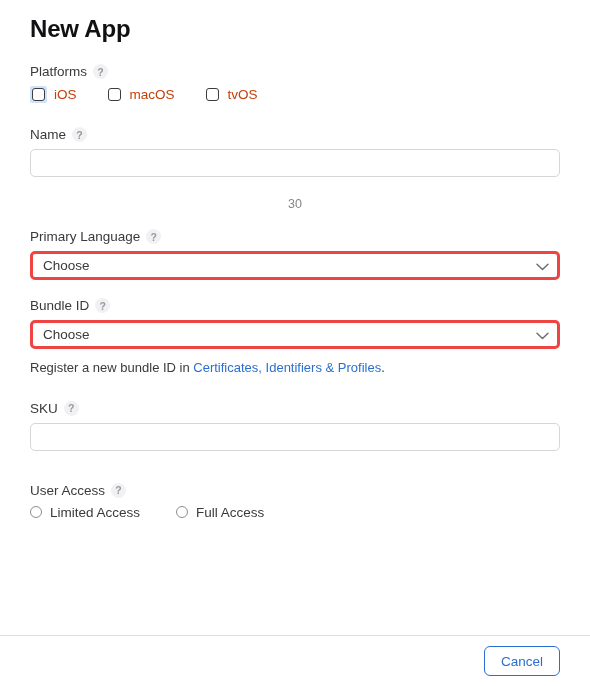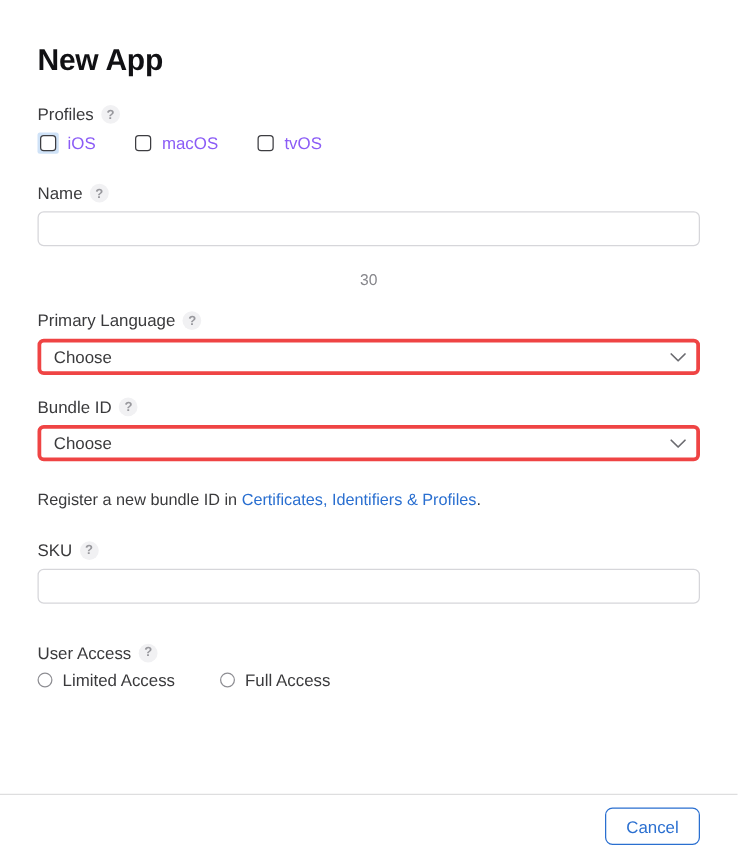--- a/index.html
+++ b/index.html
@@ -18,21 +18,21 @@
 
   .dialog {
     position: absolute;
     inset: 0;
     display: flex;
     flex-direction: column;
   }
 
   .dialog-body {
     flex: 1 1 auto;
-    padding: 36px 30px 0 30px;
+    padding: 16px 30px 0 30px;
     box-sizing: border-box;
     overflow: hidden;
   }
 
   .page-title {
     font-size: 24px;
     font-weight: bold;
     letter-spacing: -0.2px;
     color: #111114;
     margin: 0 0 22px 0;
@@ -101,21 +101,21 @@
   .cbox {
     width: 13px;
     height: 13px;
     box-sizing: border-box;
     border: 1.3px solid #3d3d41;
     border-radius: 3px;
     background: #ffffff;
   }
   .checkbox-item .lbl {
     font-size: 13.5px;
-    color: #8b5cf6;
+    color: #c2410c;
   }
 
   
   .text-input {
     width: 530px;
     height: 28px;
     box-sizing: border-box;
     border: 1px solid #d6d6da;
     border-radius: 5px;
     background: #ffffff;
@@ -158,21 +158,21 @@
   .chevron {
     position: absolute;
     right: 11px;
     top: 50%;
     transform: translateY(-50%);
     pointer-events: none;
     display: block;
   }
 
   .helper-text {
-    margin-top: 22px;
+    margin-top: 10px;
     font-size: 13px;
     color: #3a3a3c;
     line-height: 1.35;
   }
   .helper-text a {
     color: #2a6fd0;
     text-decoration: none;
     cursor: pointer;
   }
 
@@ -242,21 +242,21 @@
 <body>
 
 <div class="dialog">
 
   <div class="dialog-body">
 
     <h1 class="page-title">New App</h1>
 
     <div class="field-group">
       <div class="field-label-row">
-        <span class="field-label">Profiles</span>
+        <span class="field-label">Platforms</span>
         <span class="help-icon">?</span>
       </div>
       <div class="checkbox-row">
         <label class="checkbox-item">
           <span class="cbox-wrap focused">
             <span class="cbox"></span>
           </span>
           <span class="lbl">iOS</span>
         </label>
         <label class="checkbox-item">

